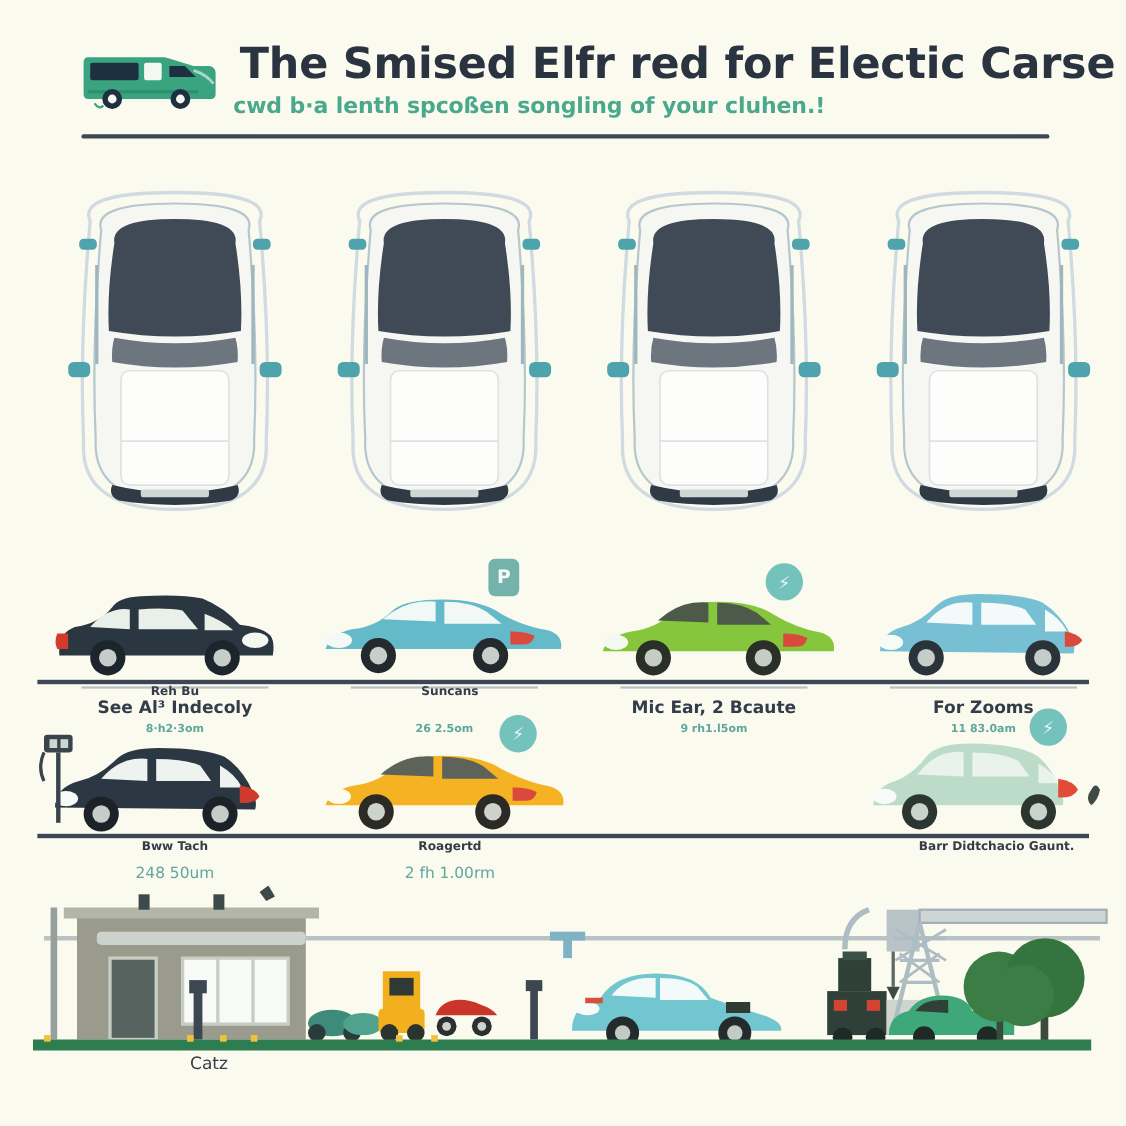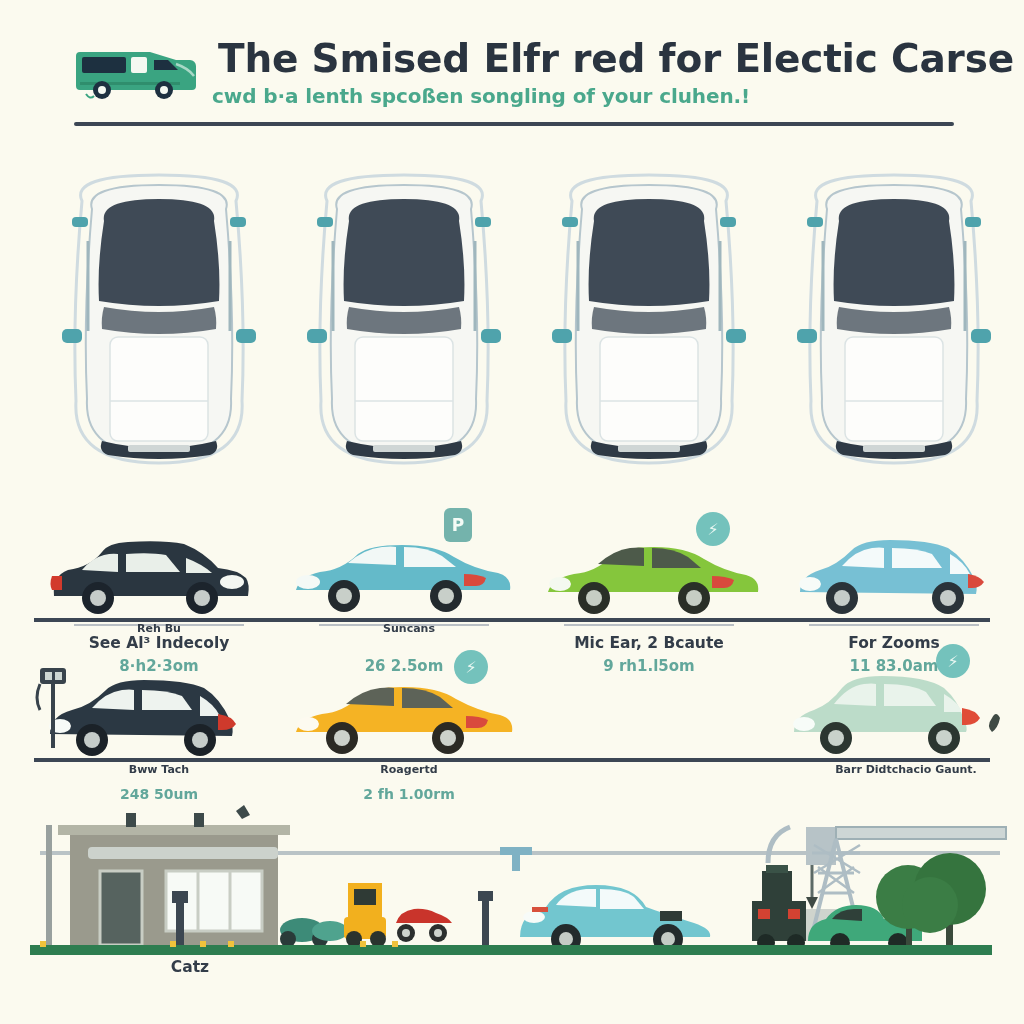--- a/index.html
+++ b/index.html
@@ -35,56 +35,56 @@
   .td-car{position:absolute;left:22px;top:5px;width:202px;height:325px;}
   .td-sep{
     position:absolute;top:468px;width:170px;height:2px;background:#b9bfc4;
   }
   .td-label{
     position:absolute;top:478px;width:246px;text-align:center;
     font-size:15.5px;font-weight:700;color:#333d49;
   }
   .td-sub{
     position:absolute;top:501px;width:246px;text-align:center;
-    font-size:15px;font-weight:600;color:#62a79b;
+    font-size:10px;font-weight:600;color:#62a79b;
   }
 
   
   .sv-row{position:absolute;left:0;width:1024px;}
   .ground{
     position:absolute;left:34px;width:956px;height:4px;background:#3c4654;
   }
   .sv-cell{position:absolute;top:0;width:246px;height:95px;}
   .sv-label{
     position:absolute;width:260px;text-align:center;
     font-size:11px;font-weight:700;color:#333d49;
   }
   .sv-sub{
     position:absolute;width:260px;text-align:center;
-    font-size:14px;font-weight:700;color:#62a79b;
+    font-size:14px;font-weight:400;color:#62a79b;
   }
 
   .badge-p{
     position:absolute;width:28px;height:34px;border-radius:6px;
     background:#74b3ac;color:#f4fbf6;
     font-size:17px;font-weight:700;
     display:flex;align-items:center;justify-content:center;
   }
   .badge-round{
     position:absolute;width:34px;height:34px;border-radius:50%;
     background:#74c2bc;color:#eaf7f2;
     font-size:16px;font-weight:700;
     display:flex;align-items:center;justify-content:center;
   }
 
   
   .scene{position:absolute;left:0;top:805px;width:1024px;height:160px;}
   .scene-label{
     position:absolute;left:60px;top:958px;width:260px;text-align:center;
-    font-size:15.5px;font-weight:700;color:#333d49;
+    font-size:15.5px;font-weight:400;color:#333d49;
   }
 </style>
 </head>
 <body>
 
 <div class="page">
 
   <div class="header">
 
     <div class="logo">

